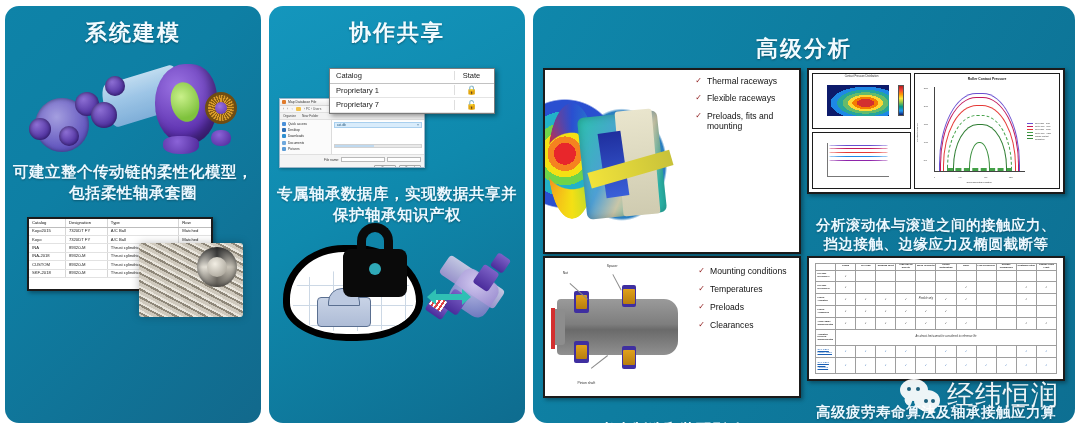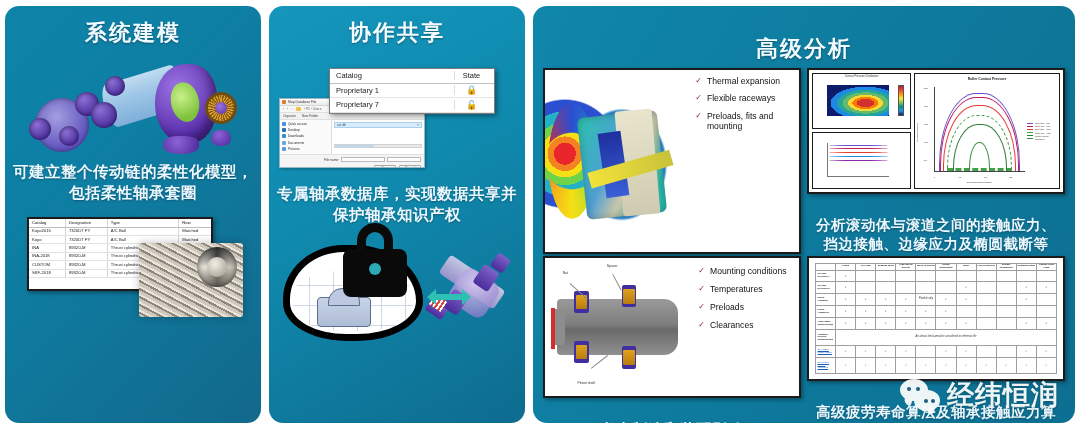--- a/index.html
+++ b/index.html
@@ -498,21 +498,21 @@
   .wm .wx .b2:after {
     content:""; position:absolute; right: 5px; bottom: -3px; width: 7px; height: 7px;
     background:#fff; transform: rotate(-20deg); border-radius: 0 0 6px 2px;
   }
   .wm .wx .e { position:absolute; width: 4px; height: 4px; background:#1f5f7a; border-radius:50%; z-index:3;}
   .wm .wx .e1 { left: 7px;  top: 8px; }
   .wm .wx .e2 { left: 16px; top: 8px; }
   .wm .wx .e3 { right: 12px; bottom: 8px; }
   .wm .wx .e4 { right: 5px;  bottom: 8px; }
   .wm .txt {
-    font-size: 27px; font-weight: bold; color: #ffffff;
+    font-size: 27px; font-weight: normal; color: #ffffff;
     letter-spacing: 1px; line-height: 1;
     text-shadow: 0 1px 3px rgba(0,0,0,.3);
   }
 </style>
 </head>
 <body>
 
 <div id="slide">
 
   <div class="panel panel-a">
@@ -729,21 +729,21 @@
             <div class="img">
               <div class="ring"></div>
               <div class="core"></div>
               <div class="pale"></div>
               <div class="bar2"></div>
               <div class="bar1"></div>
             </div>
             <div class="checklist">
               <div class="li">
                   <span class="ck">✓</span>
-                  <span>Thermal expansion</span>
+                  <span>Thermal raceways</span>
                 </div>
               <div class="li">
                   <span class="ck">✓</span>
                   <span>Flexible raceways</span>
                 </div>
               <div class="li">
                   <span class="ck">✓</span>
                   <span>Preloads, fits and mounting</span>
                 </div>
             </div>

